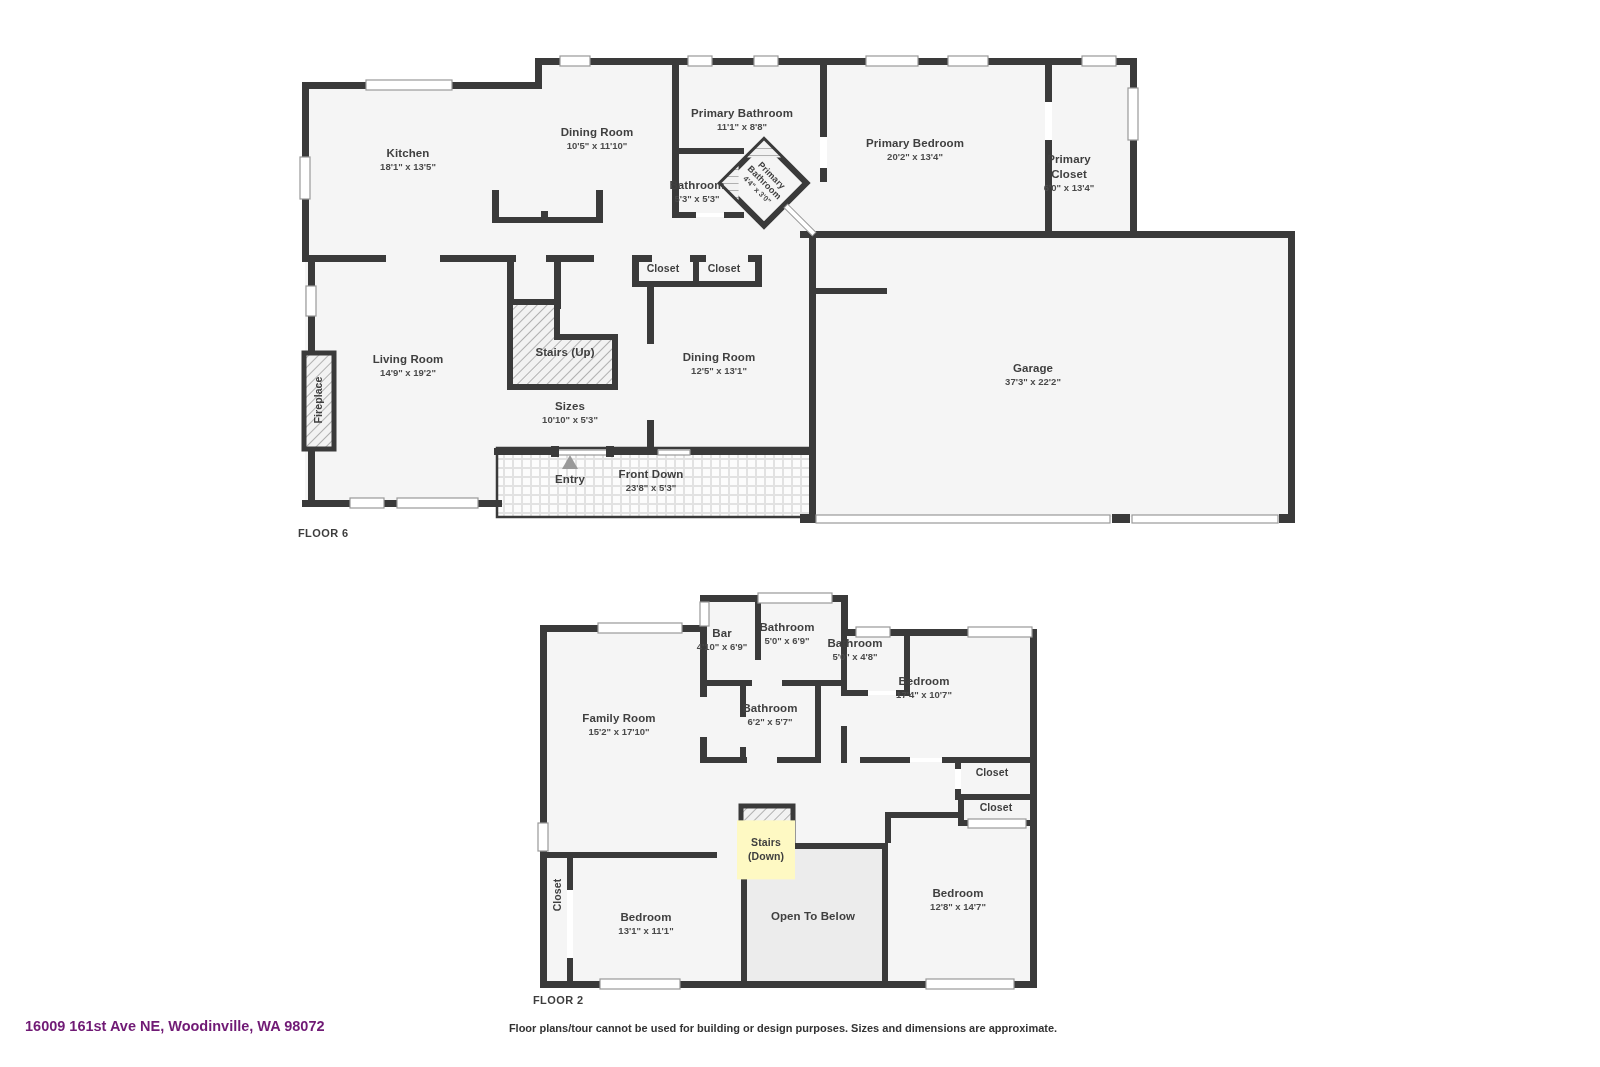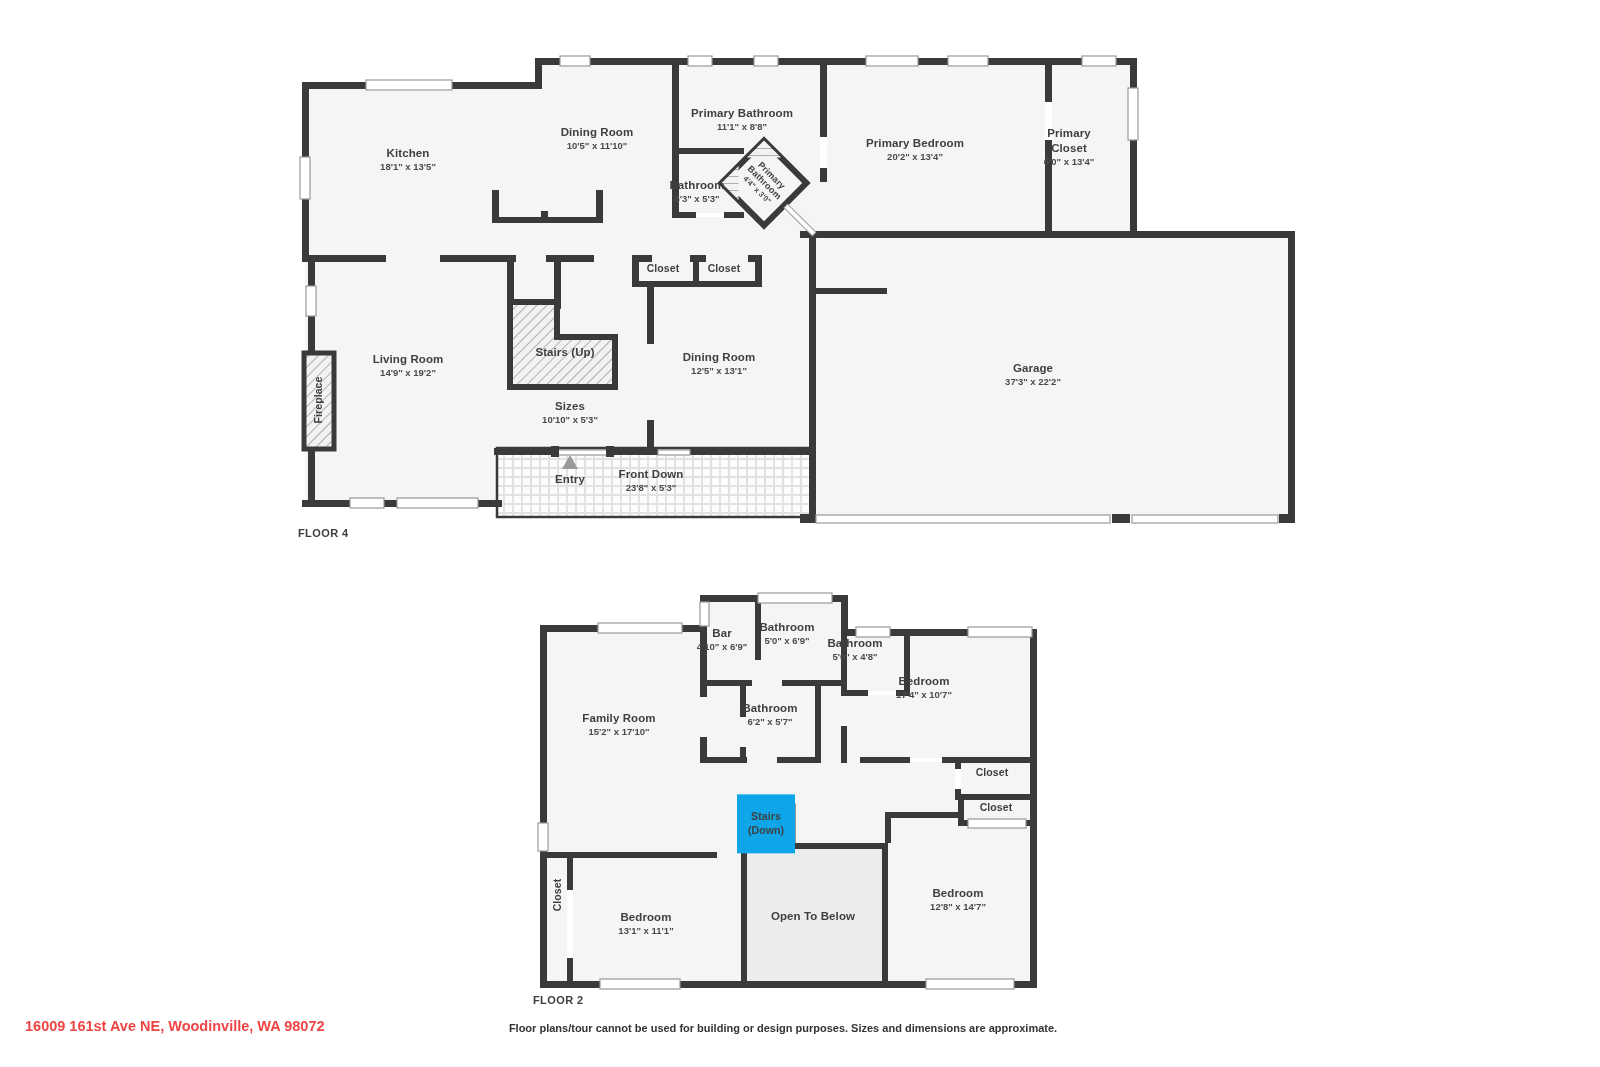--- a/index.html
+++ b/index.html
@@ -4,29 +4,29 @@
 <style>
   html,body{margin:0;padding:0;background:#ffffff;}
   body{width:1600px;height:1067px;position:relative;overflow:hidden;
        font-family:"Liberation Sans","DejaVu Sans",sans-serif;}
   #plan{position:absolute;left:0;top:0;width:1600px;height:1067px;}
   .room-label{position:absolute;transform:translate(-50%,-50%);text-align:center;
               color:#3f3f3f;line-height:1.3;white-space:nowrap;z-index:5;}
   .room-label .rname{display:block;font-weight:700;font-size:11.5px;letter-spacing:.1px;}
   .room-label .rdims{display:block;font-weight:600;font-size:9.5px;color:#4a4a4a;}
   .room-label.small .rname{font-size:10.5px;}
-  .room-label.wrap{white-space:normal;width:64px;}
+  .room-label.wrap{white-space:normal;width:64px;margin-top:26px;}
   .room-label.rot45{transform:translate(-50%,-50%) rotate(45deg);white-space:normal;width:74px;}
   .room-label.rot45 .rname{font-size:9px;line-height:1.1;}
   .room-label.rot45 .rdims{font-size:7.5px;}
   .room-label.rot270{transform:translate(-50%,-50%) rotate(-90deg);}
-  .room-label.boxed{background:#0ea5e9;padding:16px 2px;}
+  .room-label.boxed{background:#fef9c3;padding:16px 2px;}
   .floor-tag{position:absolute;font-size:11px;font-weight:700;color:#3d3d3d;
              letter-spacing:.4px;z-index:5;}
-  .address{position:absolute;left:25px;top:1018px;font-size:14.5px;font-weight:700;color:#ef4444;z-index:5;}
+  .address{position:absolute;left:25px;top:1018px;font-size:14.5px;font-weight:700;color:#701a75;z-index:5;}
   .disclaimer{position:absolute;left:783px;top:1022px;transform:translateX(-50%);
               font-size:11px;font-weight:700;color:#333;z-index:5;white-space:nowrap;}
 </style>
 </head>
 <body>
 
 <svg id="plan" viewBox="0 0 1600 1067" xmlns="http://www.w3.org/2000/svg">
   <defs>
     <pattern id="hatch" width="7" height="7" patternUnits="userSpaceOnUse" patternTransform="rotate(45)">
       <rect width="7" height="7" fill="#f2f2f2"></rect>
@@ -275,21 +275,21 @@
   <span class="rname">Front Down</span>
   <span class="rdims">23'8" x 5'3"</span>
 </div>
 <div class="room-label" style="left:1033px;top:375px">
   <span class="rname">Garage</span>
   <span class="rdims">37'3" x 22'2"</span>
 </div>
 <div class="room-label small rot270" style="left:319px;top:400px">
   <span class="rname">Fireplace</span>
 </div>
-<div class="floor-tag" style="left:298px;top:527px">FLOOR 4</div>
+<div class="floor-tag" style="left:298px;top:527px">FLOOR 6</div>
 
 <div class="room-label" style="left:722px;top:640px">
   <span class="rname">Bar</span>
   <span class="rdims">4'10" x 6'9"</span>
 </div>
 <div class="room-label" style="left:787px;top:634px">
   <span class="rname">Bathroom</span>
   <span class="rdims">5'0" x 6'9"</span>
 </div>
 <div class="room-label" style="left:855px;top:650px">

